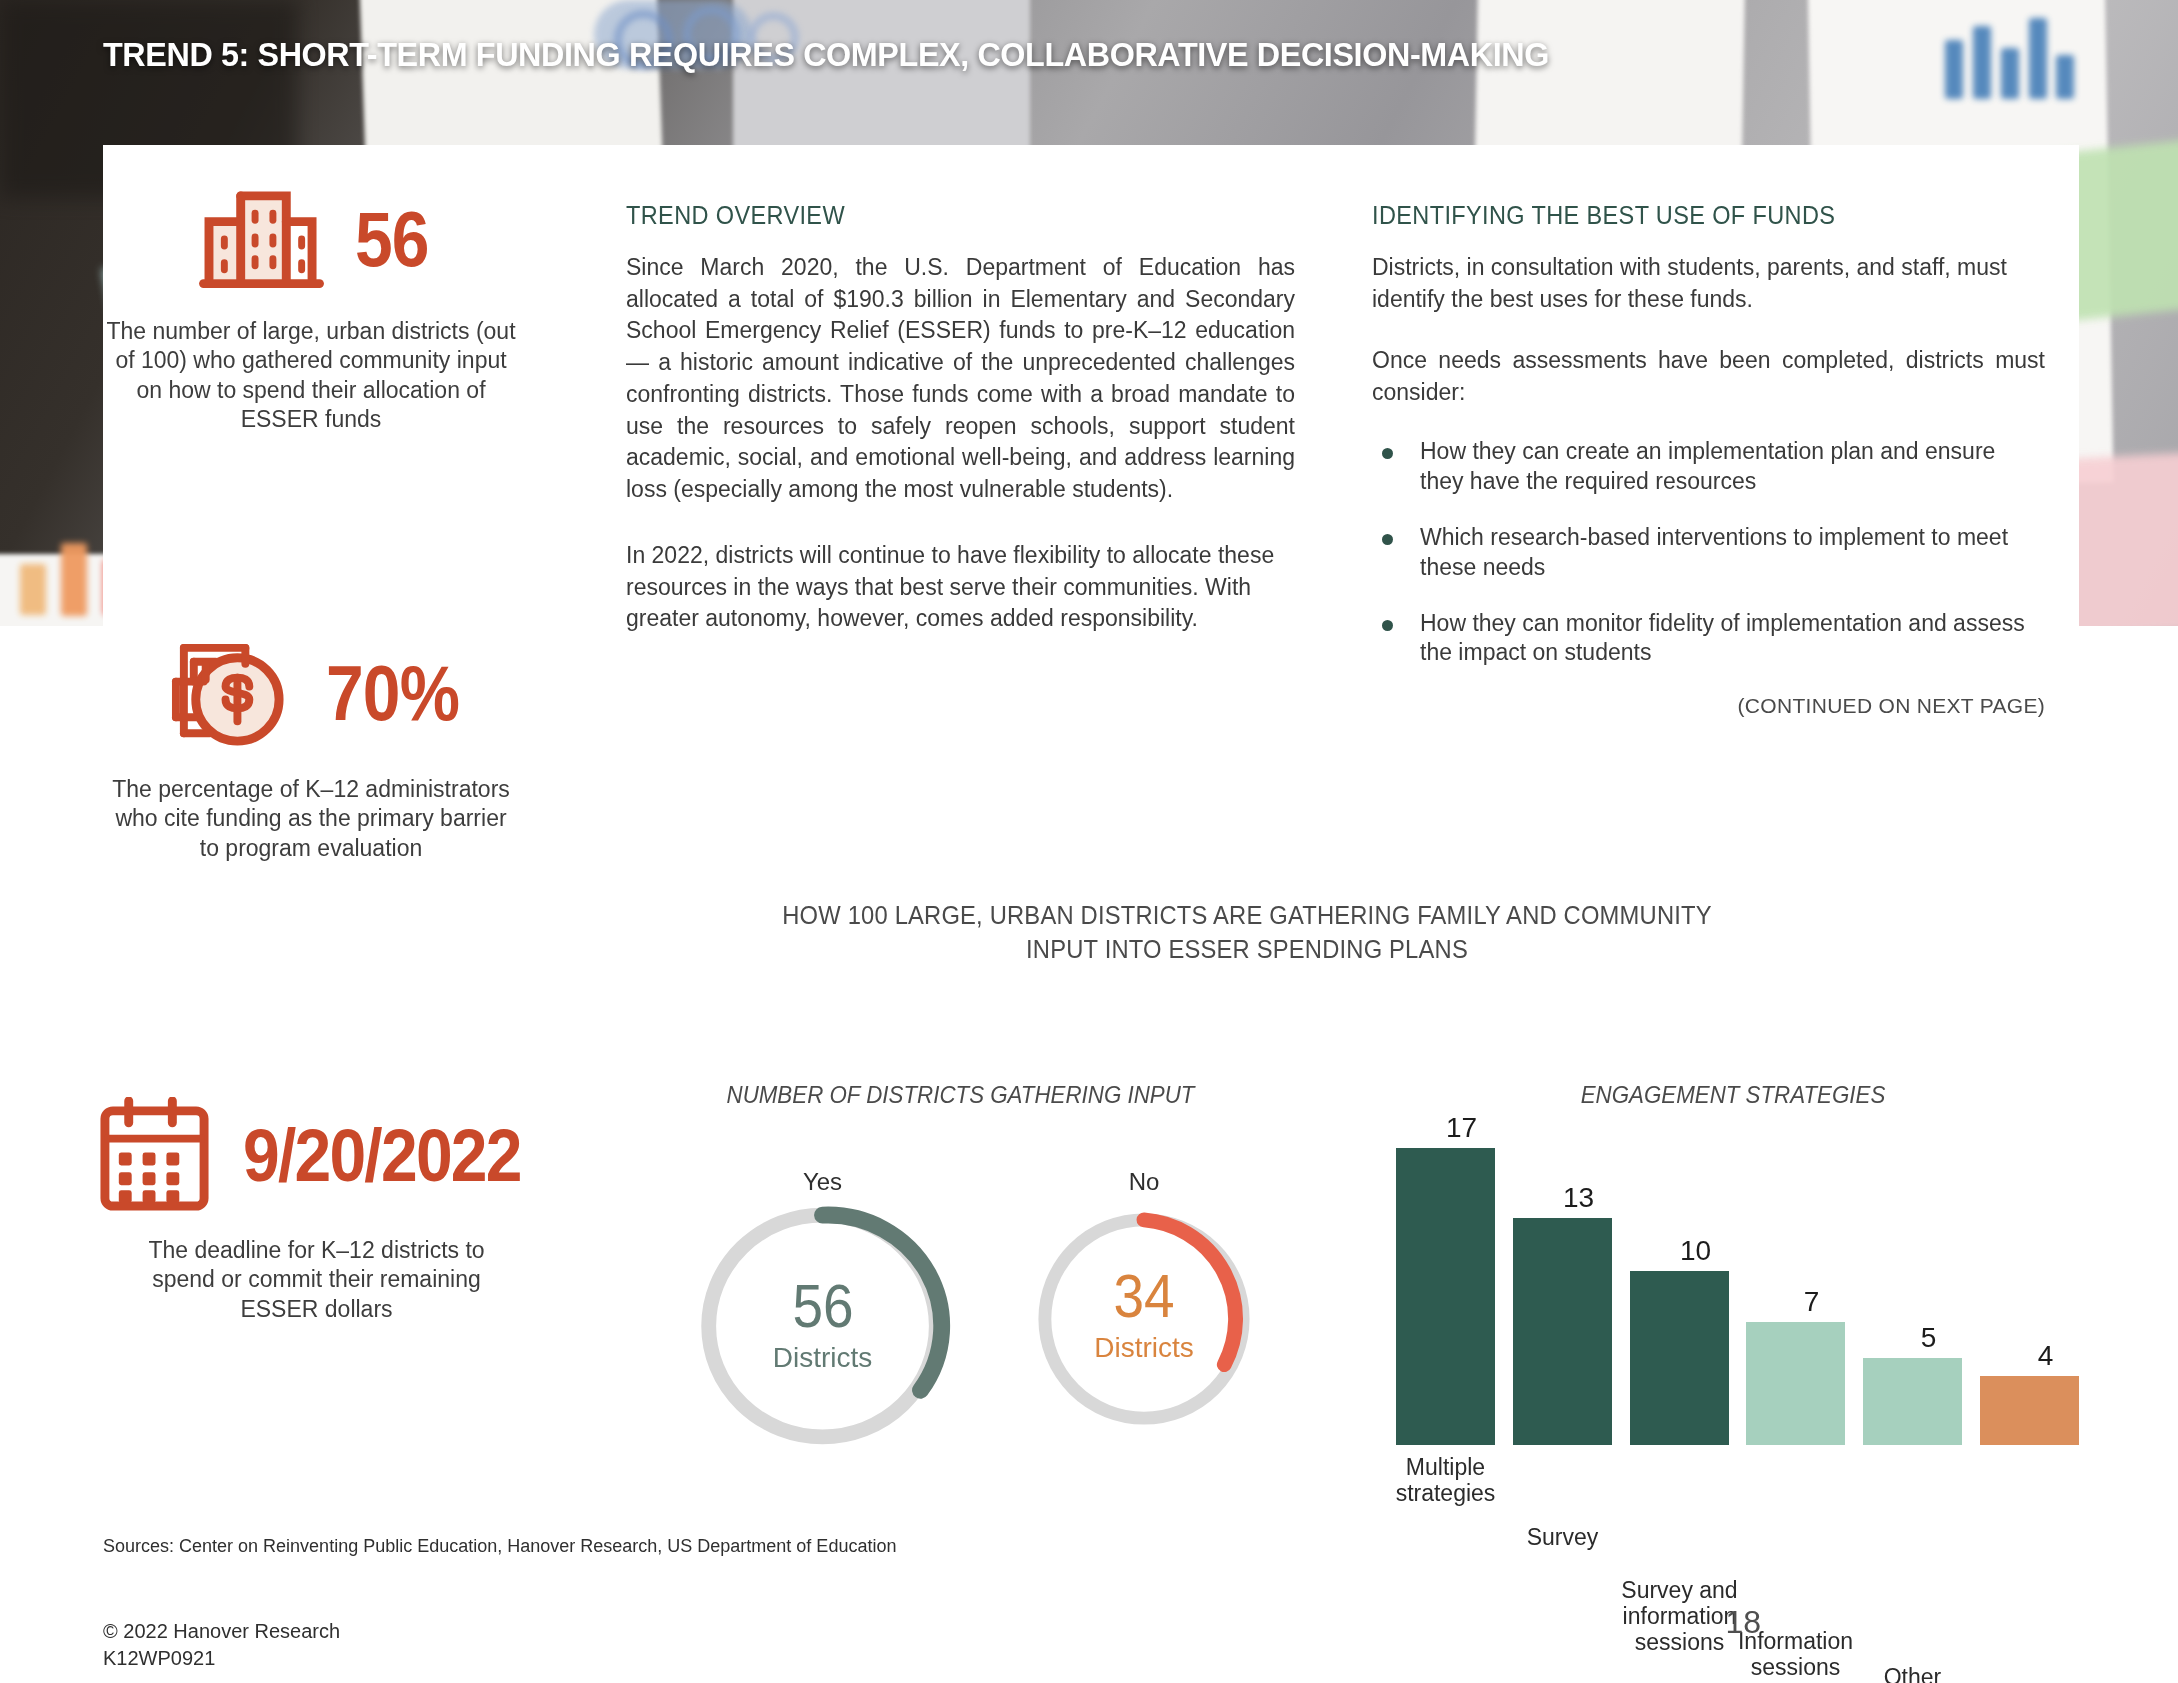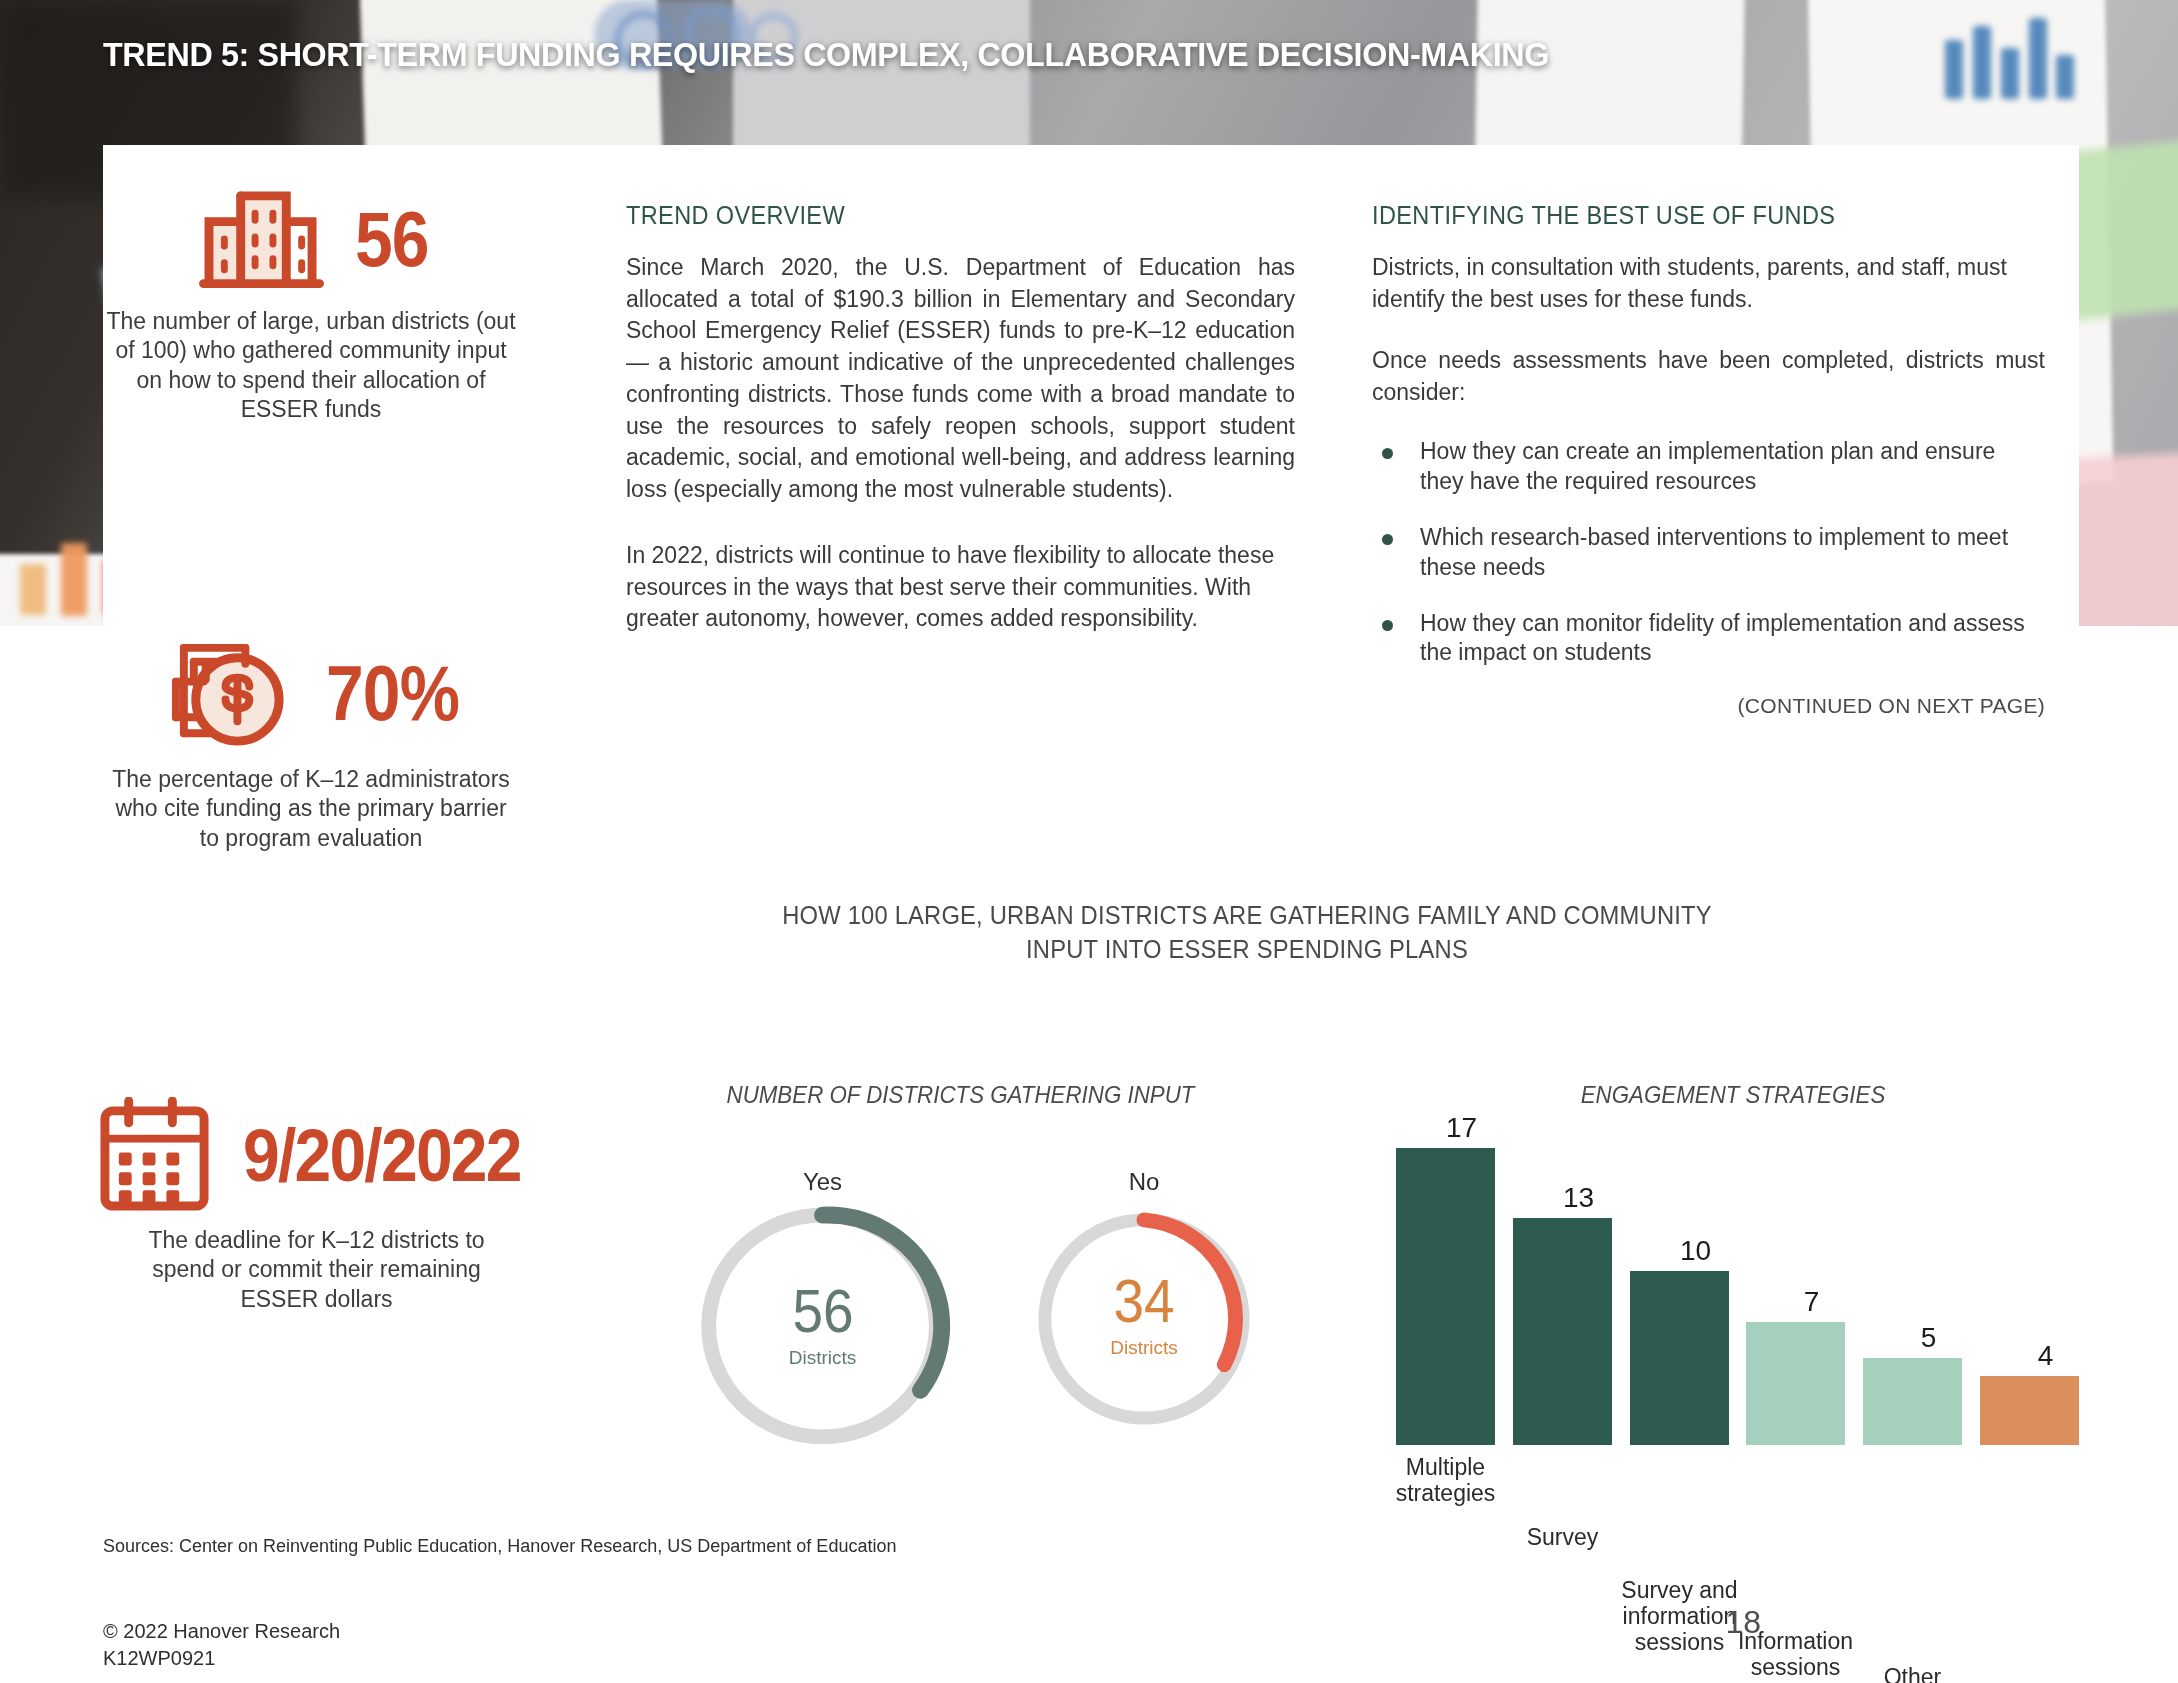--- a/index.html
+++ b/index.html
@@ -86,21 +86,21 @@
     font-weight: 700;
     font-size: 77px;
     line-height: 1;
     letter-spacing: -1px;
     transform: scaleX(0.88);
     transform-origin: center;
     white-space: nowrap;
   }
   .stat-number.date { font-size: 75px; letter-spacing: -2px; }
   .stat-caption {
-    margin-top: 12px;
+    margin-top: 22px;
     font-size: 23px;
     line-height: 1.28;
     color: #3d3d3d;
     font-weight: 300;
   }
 
   
   .col-heading {
     color: #30534A;
     font-size: 25px;
@@ -183,21 +183,21 @@
     display: flex; flex-direction: column;
     align-items: center; justify-content: center;
   }
   .donut-value {
     font-size: 61px;
     font-weight: 400;
     line-height: .95;
     transform: scaleX(0.9);
   }
   .donut-unit {
-    font-size: 19px;
+    font-size: 28px;
     font-weight: 300;
     margin-top: 6px;
   }
 
   
   .barchart { position: absolute; }
   .bar-col {
     position: absolute;
     bottom: 0;
     text-align: center;

